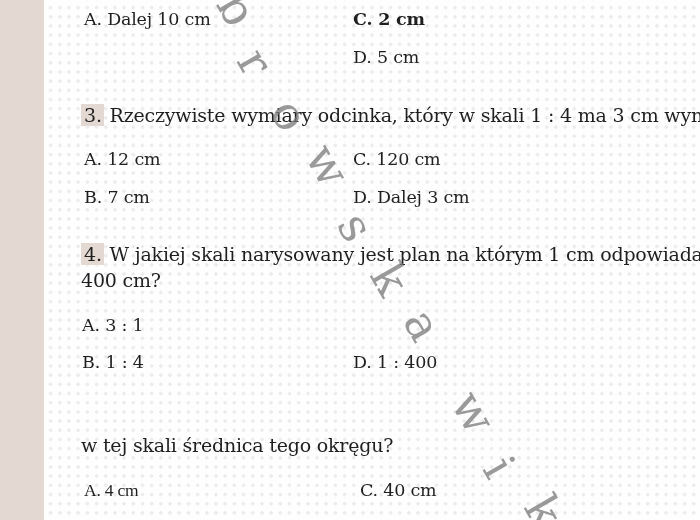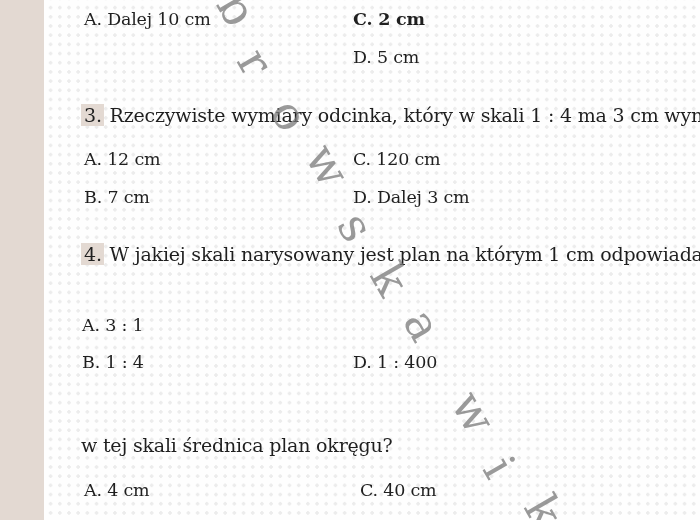--- a/index.html
+++ b/index.html
@@ -48,26 +48,27 @@
   </div>
   <div class="opt" style="left:40px; top:148px;">A. 12 cm</div>
   <div class="opt" style="left:309px; top:148px;">C. 120 cm</div>
   <div class="opt" style="left:40px; top:186px;">B. 7 cm</div>
   <div class="opt" style="left:309px; top:186px;">D. Dalej 3 cm</div>
 
   <div class="line" style="left:40px; top:243px;">
     <span class="num">4.</span>
     <span>W jakiej skali narysowany jest plan na którym 1 cm odpowiada</span>
   </div>
+  <div class="line" style="left:37px; top:269px;">400 cm?</div>
   <div class="opt" style="left:38px; top:314px;">A. 3 : 1</div>
   <div class="opt" style="left:38px; top:351px;">B. 1 : 4</div>
   <div class="opt" style="left:309px; top:351px;text-align:center;">D. 1 : 400</div>
 
-  <div class="line" style="left:37px; top:434px;">w tej skali średnica plan okręgu?</div>
-  <div class="opt" style="left:40px; top:479px;">A. 4 cm</div>
+  <div class="line" style="left:37px; top:434px;">w tej skali średnica tego okręgu?</div>
+  <div class="opt" style="left:40px; top:479px;font-family:Liberation Serif, serif;">A. 4 cm</div>
   <div class="opt" style="left:316px; top:479px;">C. 40 cm</div>
 
   <div class="opt" style="left:40px; top:515px; color:#555;">B.</div>
   <div class="opt" style="left:309px; top:515px; color:#555;">D.</div>
 
   <div class="wm" style="left:178px; top:-18px; transform:rotate(60deg);">b</div>
   <div class="wm" style="left:200px; top:35px; transform:rotate(60deg);">r</div>
   <div class="wm" style="left:232px; top:88px; transform:rotate(60deg);">o</div>
   <div class="wm" style="left:264px; top:138px; transform:rotate(60deg);">w</div>
   <div class="wm" style="left:300px; top:200px; transform:rotate(60deg);">s</div>

